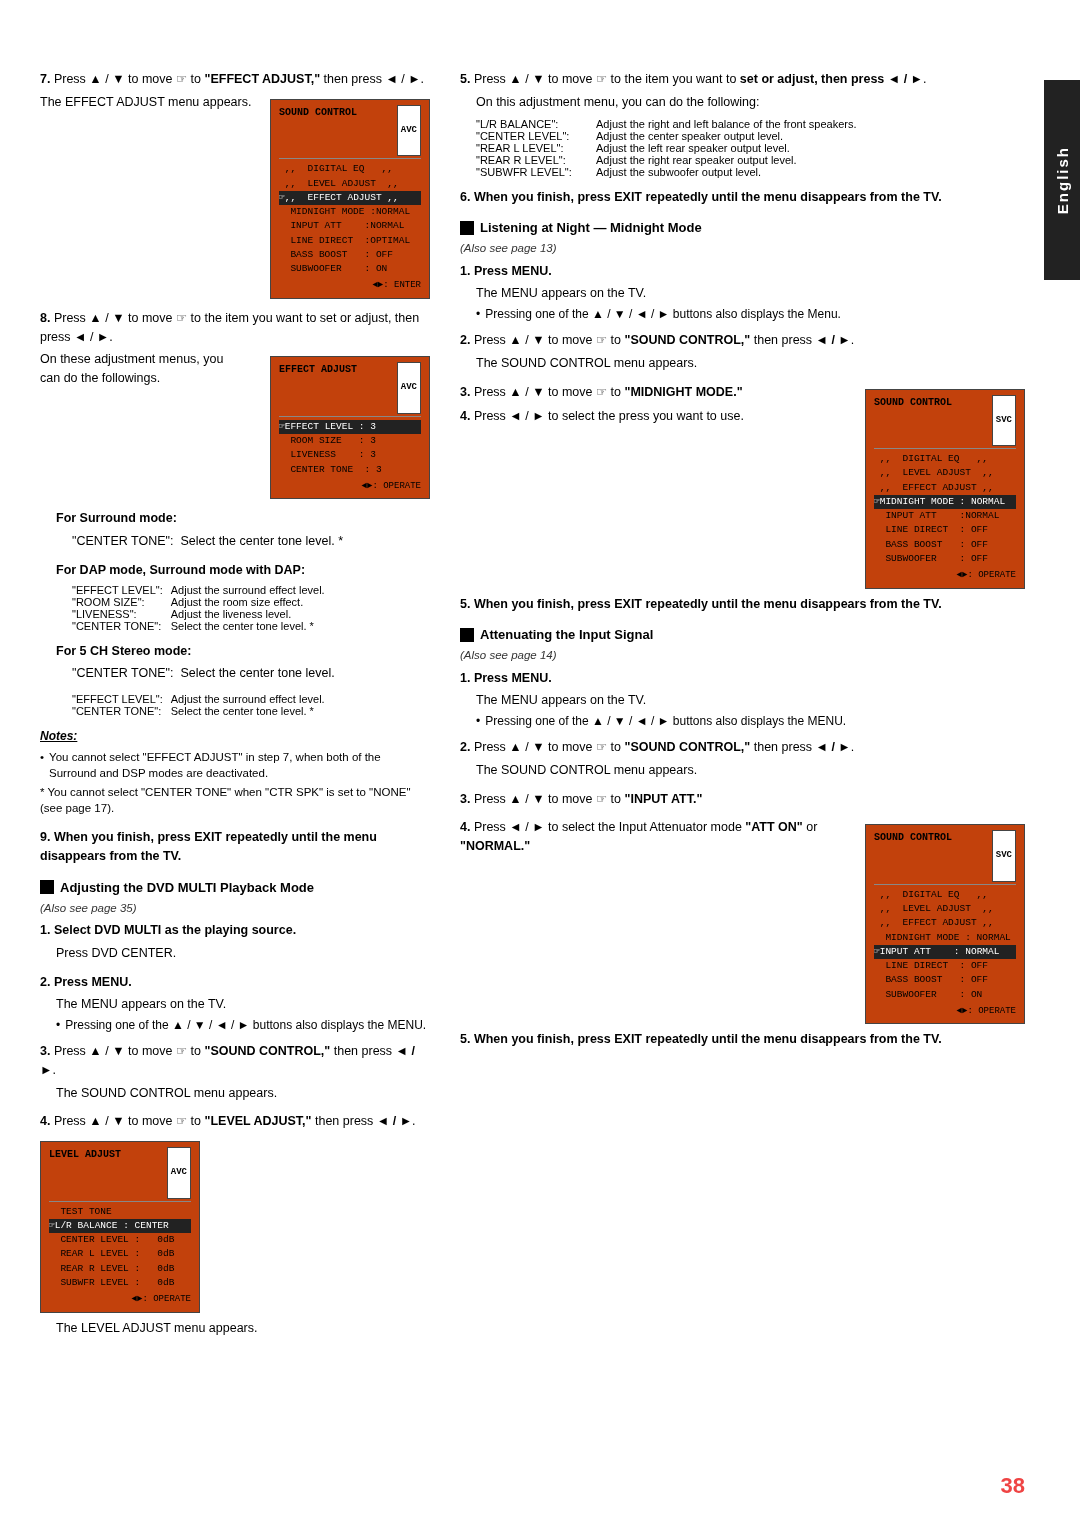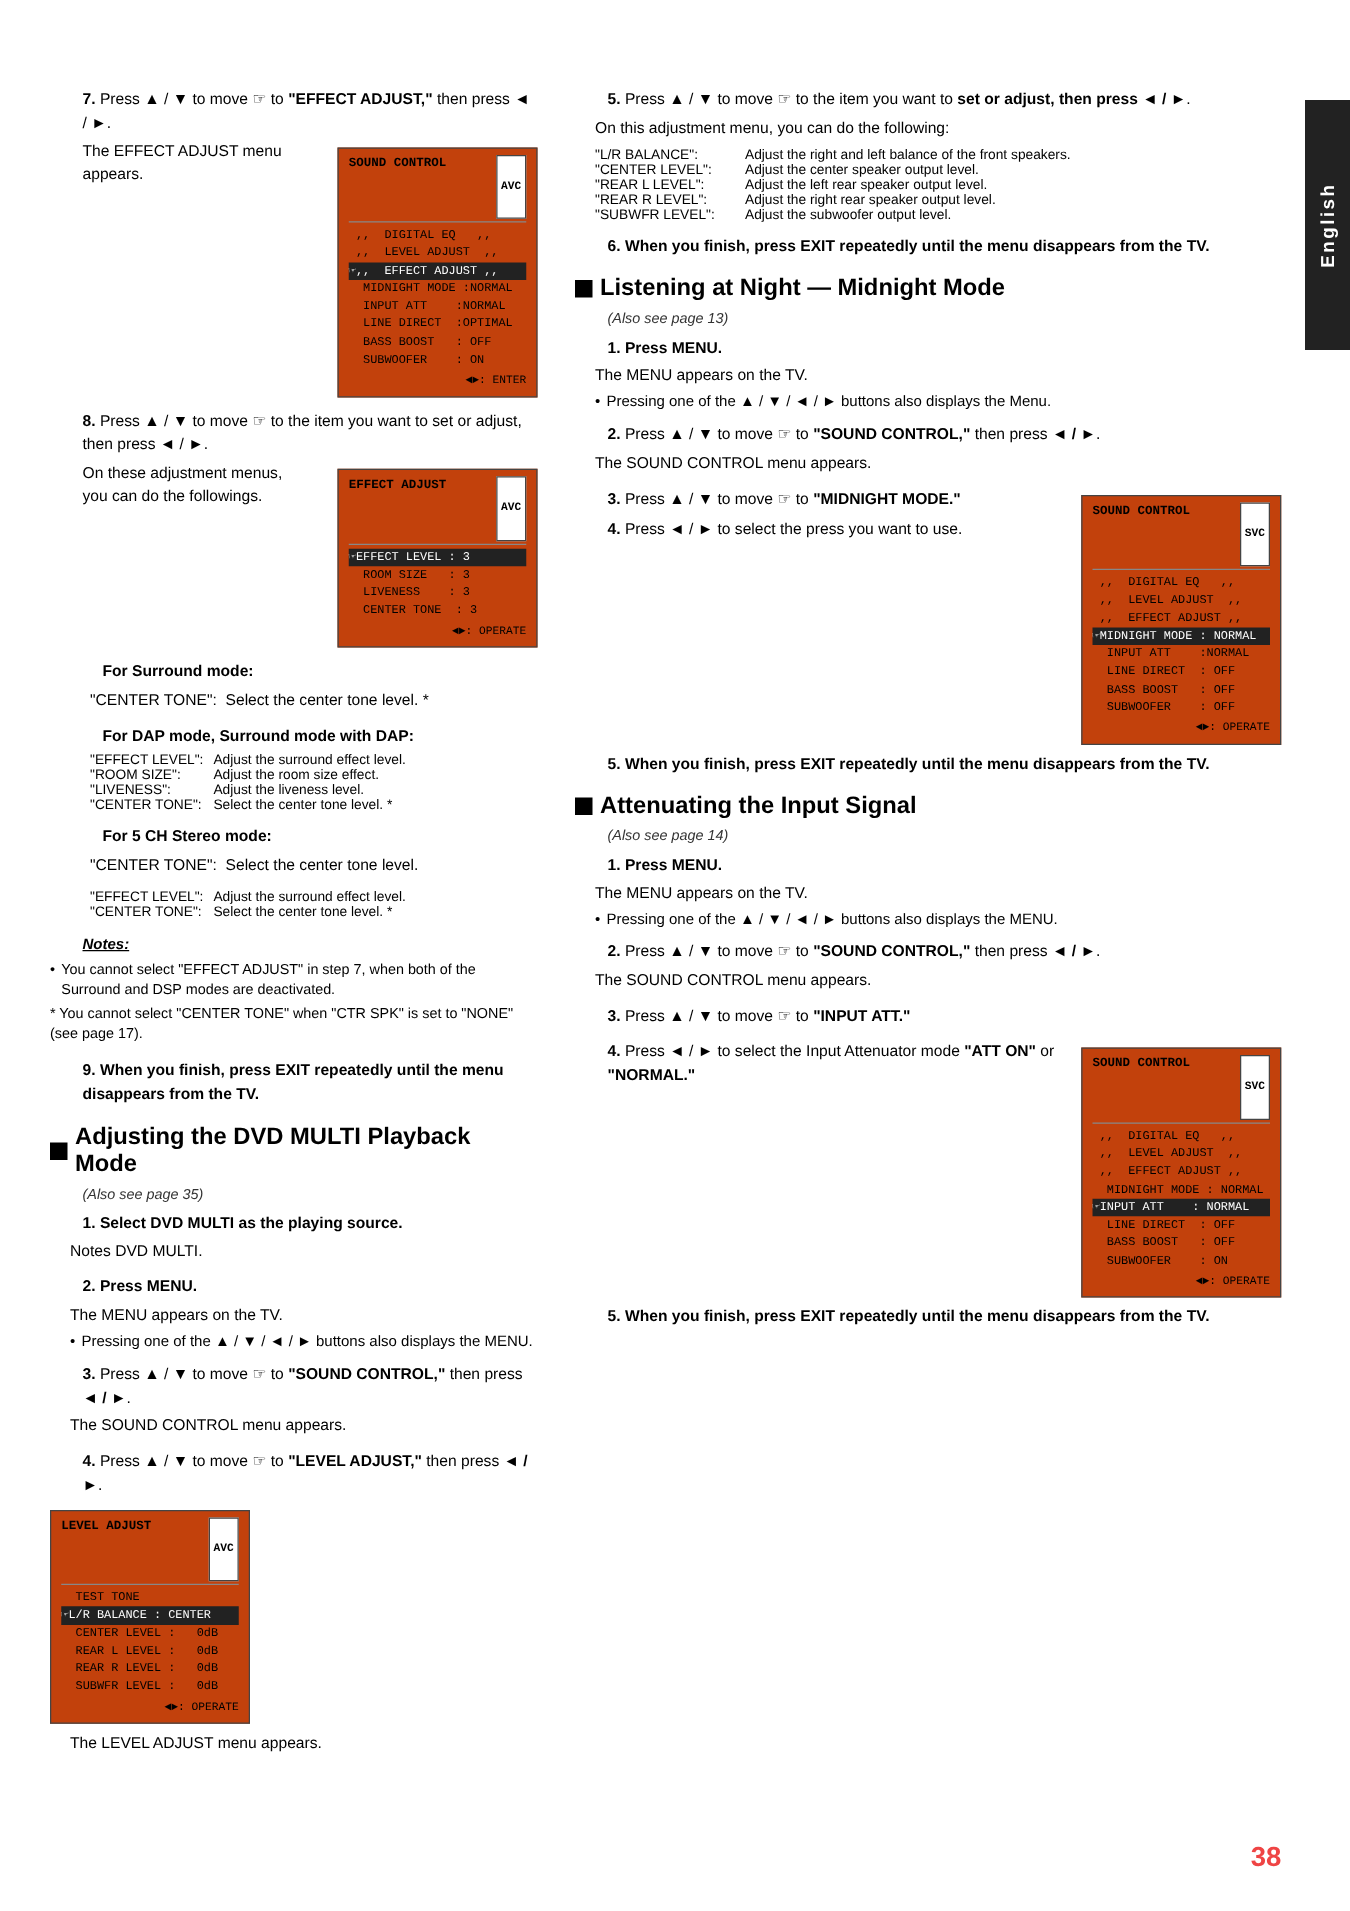--- a/index.html
+++ b/index.html
@@ -65,38 +65,37 @@
       right: 55px;
       font-size: 22px;
       font-weight: bold;
       color: #ef4444;
     }
 
     .section-heading-bar {
       display: flex;
       align-items: center;
       font-weight: bold;
-      font-size: 19px;
+      font-size: 13px;
       margin: 14px 0 5px 0;
     }
     .section-heading-bar::before {
       content: '';
       display: inline-block;
       width: 14px;
       height: 14px;
       background: #000;
       margin-right: 6px;
       flex-shrink: 0;
     }
 
     p {
       font-size: 12.5px;
       line-height: 1.5;
       margin-bottom: 4px;
-      margin-left: 26px;
     }
 
     .bold { font-weight: bold; }
 
     .indent {
       margin-left: 16px;
     }
 
     .bullet-line {
       display: flex;
@@ -332,21 +331,21 @@
       <div>
         <div class="section-heading-bar">
           <span>Adjusting the DVD MULTI Playback Mode</span>
         </div>
         <p class="sub-label">(Also see page 35)</p>
 
         <div class="step-block">
           <p><span class="bold">1.</span>
             <span class="bold"> Select DVD MULTI as the playing source.</span>
           </p>
-          <p class="indent">Notes DVD MULTI.</p>
+          <p class="indent">Press DVD CENTER.</p>
         </div>
 
         <div class="step-block">
           <p><span class="bold">2.</span>
             <span class="bold"> Press MENU.</span>
           </p>
           <p class="indent">The MENU appears on the TV.</p>
           <div class="bullet-line indent">
             <span>Pressing one of the ▲ / ▼ / ◄ / ► buttons also displays the MENU.</span>
           </div>

